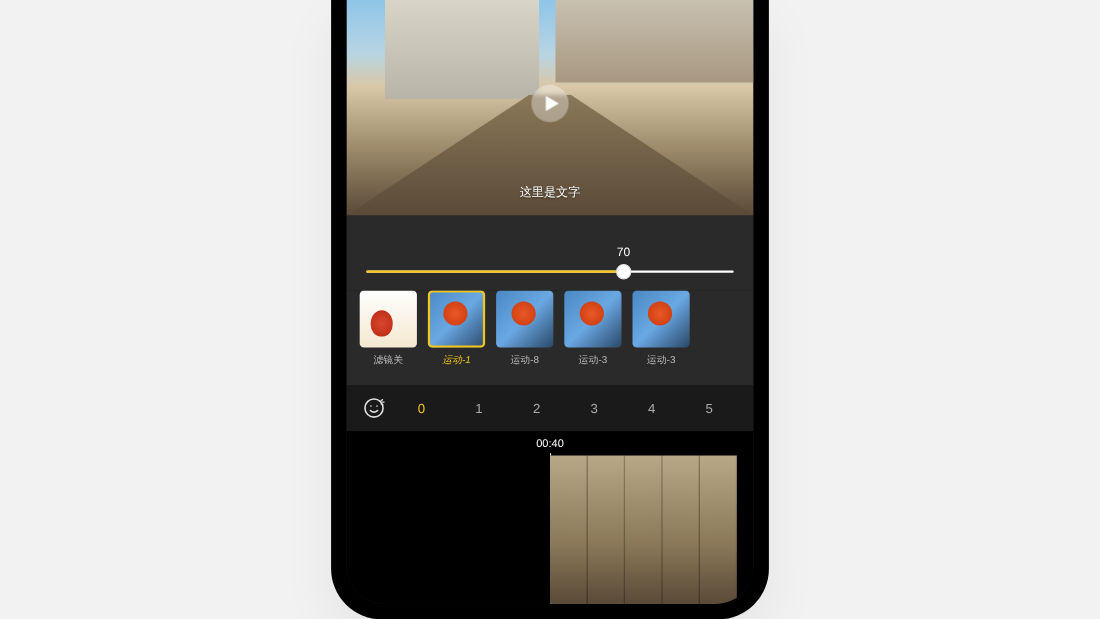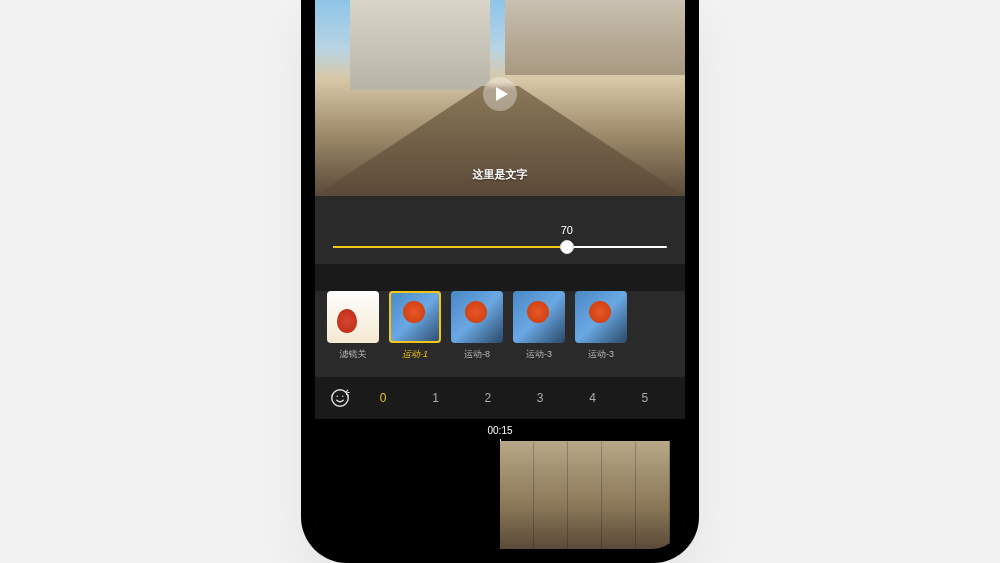--- a/index.html
+++ b/index.html
@@ -70,21 +70,20 @@
       cursor: pointer;
     }
     .play-button svg { margin-left: 3px; }
     .caption-text {
       position: absolute;
       bottom: 14px; left: 0; right: 0;
       text-align: center;
       color: #fff;
       font-size: 11px;
       text-shadow: 0 1px 2px rgba(0,0,0,0.5);
-      font-weight: bold;
     }
     
     .slider-section {
       height: 68px;
       background: #2a2a2a;
       display: flex;
       align-items: flex-end;
       padding: 0 18px 16px 18px;
       position: relative;
     }
@@ -124,21 +123,20 @@
       border: 1px solid #e0e0e0;
     }
     
     .filters {
       height: 86px;
       background: #2a2a2a;
       display: flex;
       gap: 10px;
       padding: 0 29px 6px 12px;
       overflow: hidden;
-      margin-top: 27px;
     }
     .filter-item {
       flex: 0 0 52px;
       display: flex;
       flex-direction: column;
       align-items: center;
       gap: 5px;
       cursor: pointer;
     }
     .filter-thumb {
@@ -298,21 +296,21 @@
           <div class="tab active">0</div>
           <div class="tab">1</div>
           <div class="tab">2</div>
           <div class="tab">3</div>
           <div class="tab">4</div>
           <div class="tab">5</div>
         </div>
     </div>
 
     <div class="timeline-section">
-      <div class="time-label">00:15</div>
+      <div class="time-label">00:40</div>
       <div class="timeline-sep"></div>
       <div class="timeline-frames">
         <div class="timeline-frame"></div>
         <div class="timeline-frame"></div>
         <div class="timeline-frame"></div>
         <div class="timeline-frame"></div>
         <div class="timeline-frame"></div>
       </div>
     </div>
 

